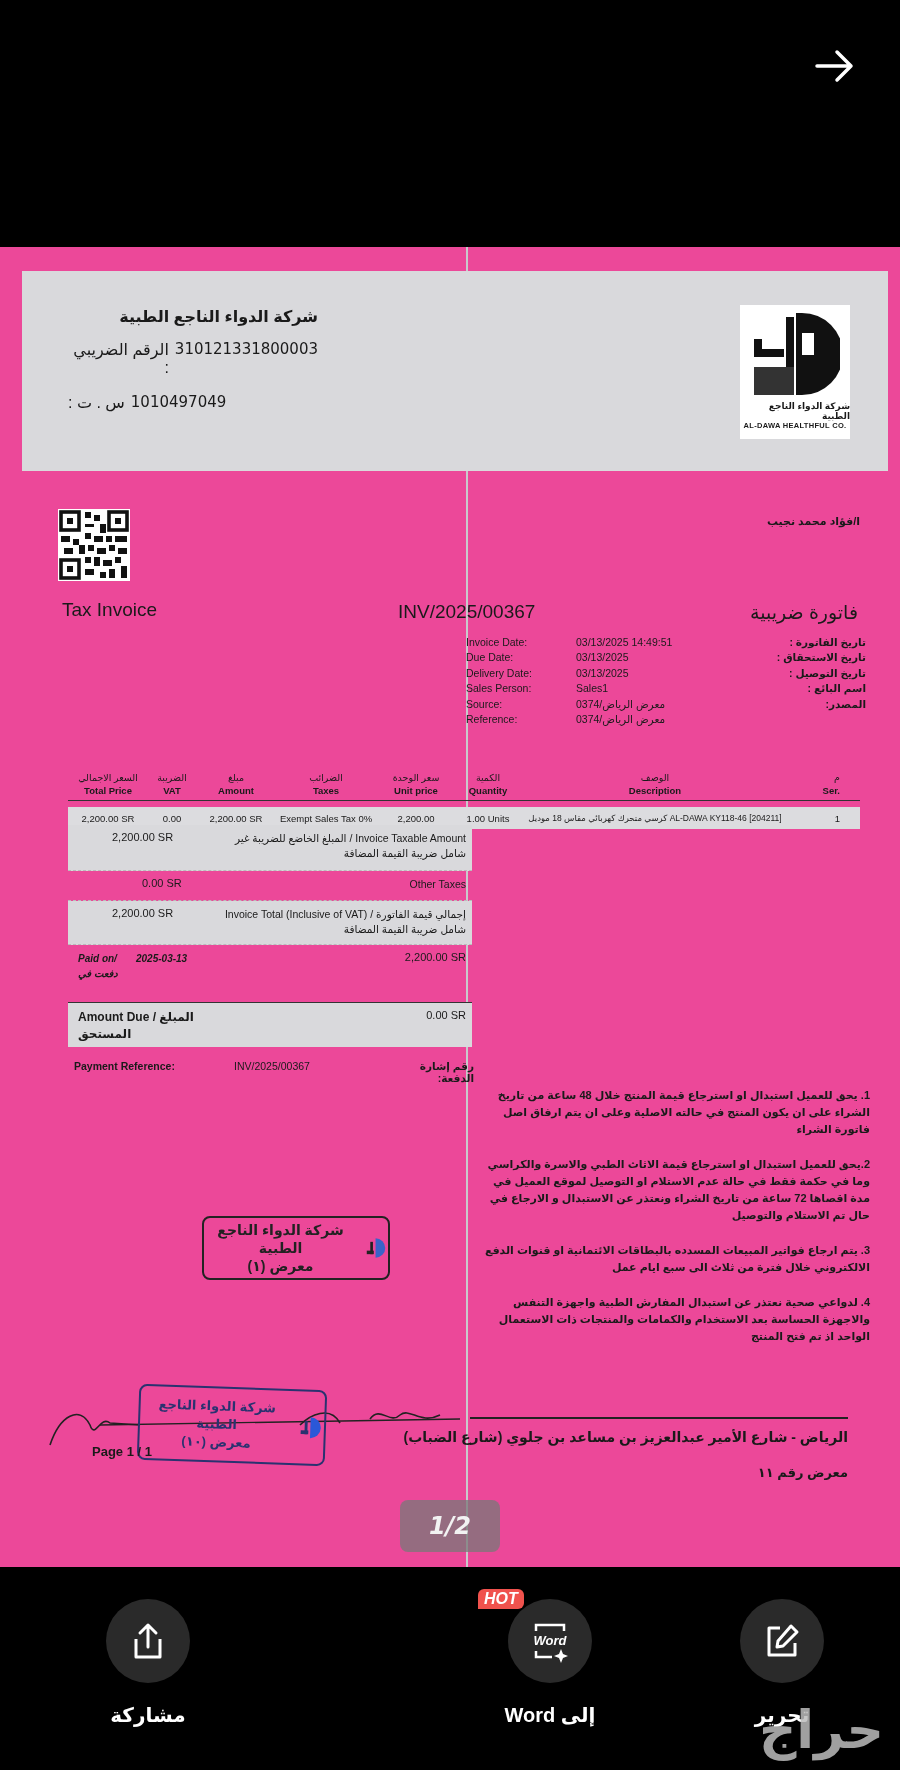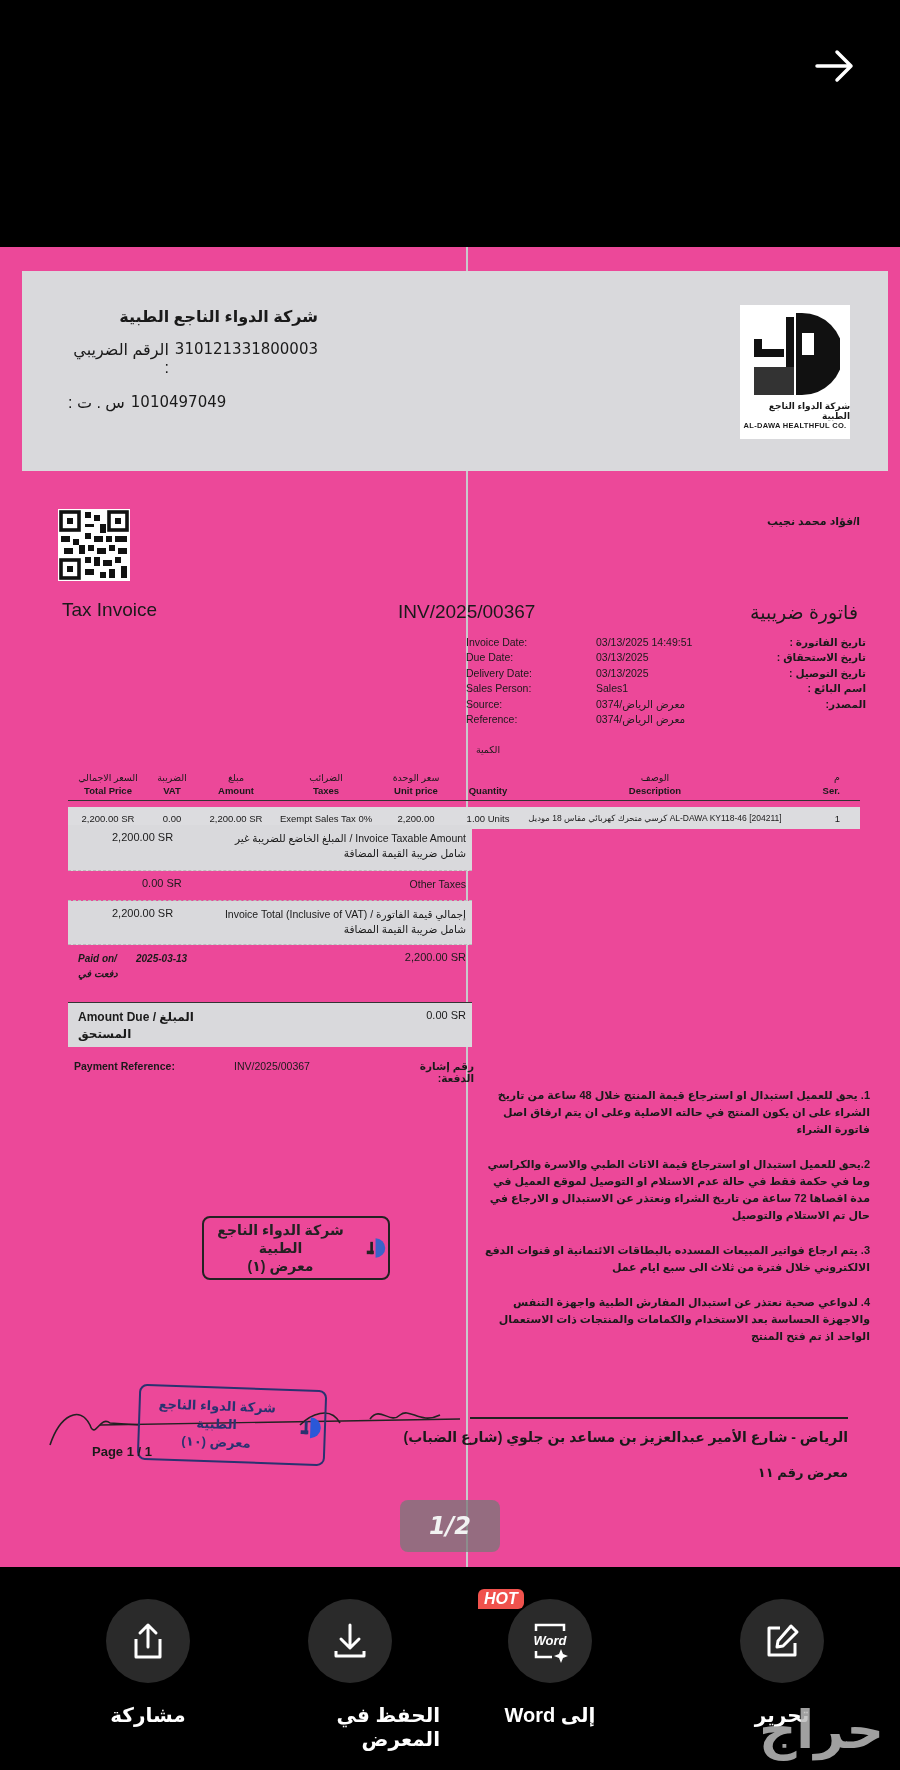--- a/index.html
+++ b/index.html
@@ -26,31 +26,31 @@
   .customer { position: absolute; right: 40px; top: 268px; font-size: 11px; direction: rtl; font-weight: bold; }
 
   .qr { position: absolute; left: 58px; top: 262px; width: 72px; height: 72px; }
 
   .title-en { position: absolute; left: 62px; top: 352px; font-size: 19px; }
   .inv-no { position: absolute; left: 398px; top: 354px; font-size: 19px; }
   .title-ar { position: absolute; right: 42px; top: 354px; font-size: 19px; direction: rtl; }
 
   .meta { position: absolute; left: 466px; top: 387px; width: 400px; font-size: 10.5px; }
   .meta-row { display: flex; height: 15.5px; align-items: center; }
-  .meta-row .lbl { width: 130px; }
+  .meta-row .lbl { width: 110px; }
   .meta-row .val { width: 160px; }
   .meta-row .ar { flex: 1; direction: rtl; text-align: right; font-weight: bold; }
 
   .items { position: absolute; left: 68px; top: 520px; width: 792px; font-size: 9.5px; }
   .items-head { display: flex; height: 34px; border-bottom: 1.5px solid #333; text-align: center; }
   .items-head .col { display: flex; flex-direction: column; justify-content: flex-end; padding-bottom: 3px; line-height: 13px; }
   .items-head .ar { direction: rtl; }
   .items-row { display: flex; height: 22px; align-items: center; background: #dcdcdf; margin-top: 6px; text-align: center; }
   .c-total { width: 80px; } .c-vat { width: 48px; } .c-amount { width: 80px; } .c-taxes { width: 100px; }
-  .c-unit { width: 80px; } .c-qty { width: 64px; gap: 28px; } .c-desc { width: 270px; } .c-ser { flex: 1; text-align: right; padding-right: 20px; }
+  .c-unit { width: 80px; } .c-qty { width: 64px; } .c-desc { width: 270px; } .c-ser { flex: 1; text-align: right; padding-right: 20px; }
 
   .totals { position: absolute; left: 68px; top: 578px; width: 404px; font-size: 10.5px; }
   .tot-row { position: relative; border-bottom: 1px dashed #bbb; }
   .tot-row.shade { background: #d9d9dc; }
   .tot-row .amt { position: absolute; left: 44px; top: 6px; font-size: 11px; }
   .tot-row .lbl { text-align: right; direction: rtl; padding: 6px 6px 4px 140px; font-weight: normal; line-height: 15px; }
   .paid-row { height: 58px; border-bottom: 1.5px solid #333; position: relative; }
   .paid-lbl { position: absolute; left: 10px; top: 6px; font-style: italic; font-weight: bold; font-size: 10px; line-height: 15px; width: 56px; }
   .paid-date { position: absolute; left: 68px; top: 6px; font-style: italic; font-weight: bold; font-size: 10px; line-height: 15px; }
   .paid-amt { position: absolute; right: 6px; top: 6px; font-size: 11px; }
@@ -305,29 +305,20 @@
   <div class="action" style="left:58px">
     <div class="circle">
       <svg width="40" height="40" viewBox="0 0 40 40">
         <path d="M20 4 V26 M12 12 L20 4 L28 12" stroke="#fff" stroke-width="3" fill="none" stroke-linecap="round" stroke-linejoin="round"></path>
         <path d="M8 18 V36 H32 V18" stroke="#fff" stroke-width="3" fill="none" stroke-linejoin="round"></path>
       </svg>
     </div>
     <div class="lbl">مشاركة</div>
   </div>
 
-  <div class="action" style="left:260px">
-    <div class="circle">
-      <svg width="40" height="40" viewBox="0 0 40 40">
-        <path d="M20 4 V26 M11 18 L20 27 L29 18" stroke="#fff" stroke-width="3" fill="none" stroke-linecap="round" stroke-linejoin="round"></path>
-        <path d="M6 30 V35 H34 V30" stroke="#fff" stroke-width="3" fill="none" stroke-linejoin="round"></path>
-      </svg>
-    </div>
-    <div class="lbl">الحفظ في المعرض</div>
-  </div>
 
   <div class="action" style="left:460px">
     <div class="circle">
       <span class="hot">HOT</span>
       <svg width="44" height="44" viewBox="0 0 44 44">
         <path d="M8 12 V6 H36 V12 M8 32 V38 H24" stroke="#fff" stroke-width="2.5" fill="none"></path>
         <text x="22" y="26" text-anchor="middle" fill="#fff" font-size="13" font-weight="bold" font-style="italic" font-family="Liberation Sans, sans-serif">Word</text>
         <path d="M33 30 L35 35 L40 37 L35 39 L33 44 L31 39 L26 37 L31 35 Z" fill="#fff"></path>
       </svg>
     </div>

